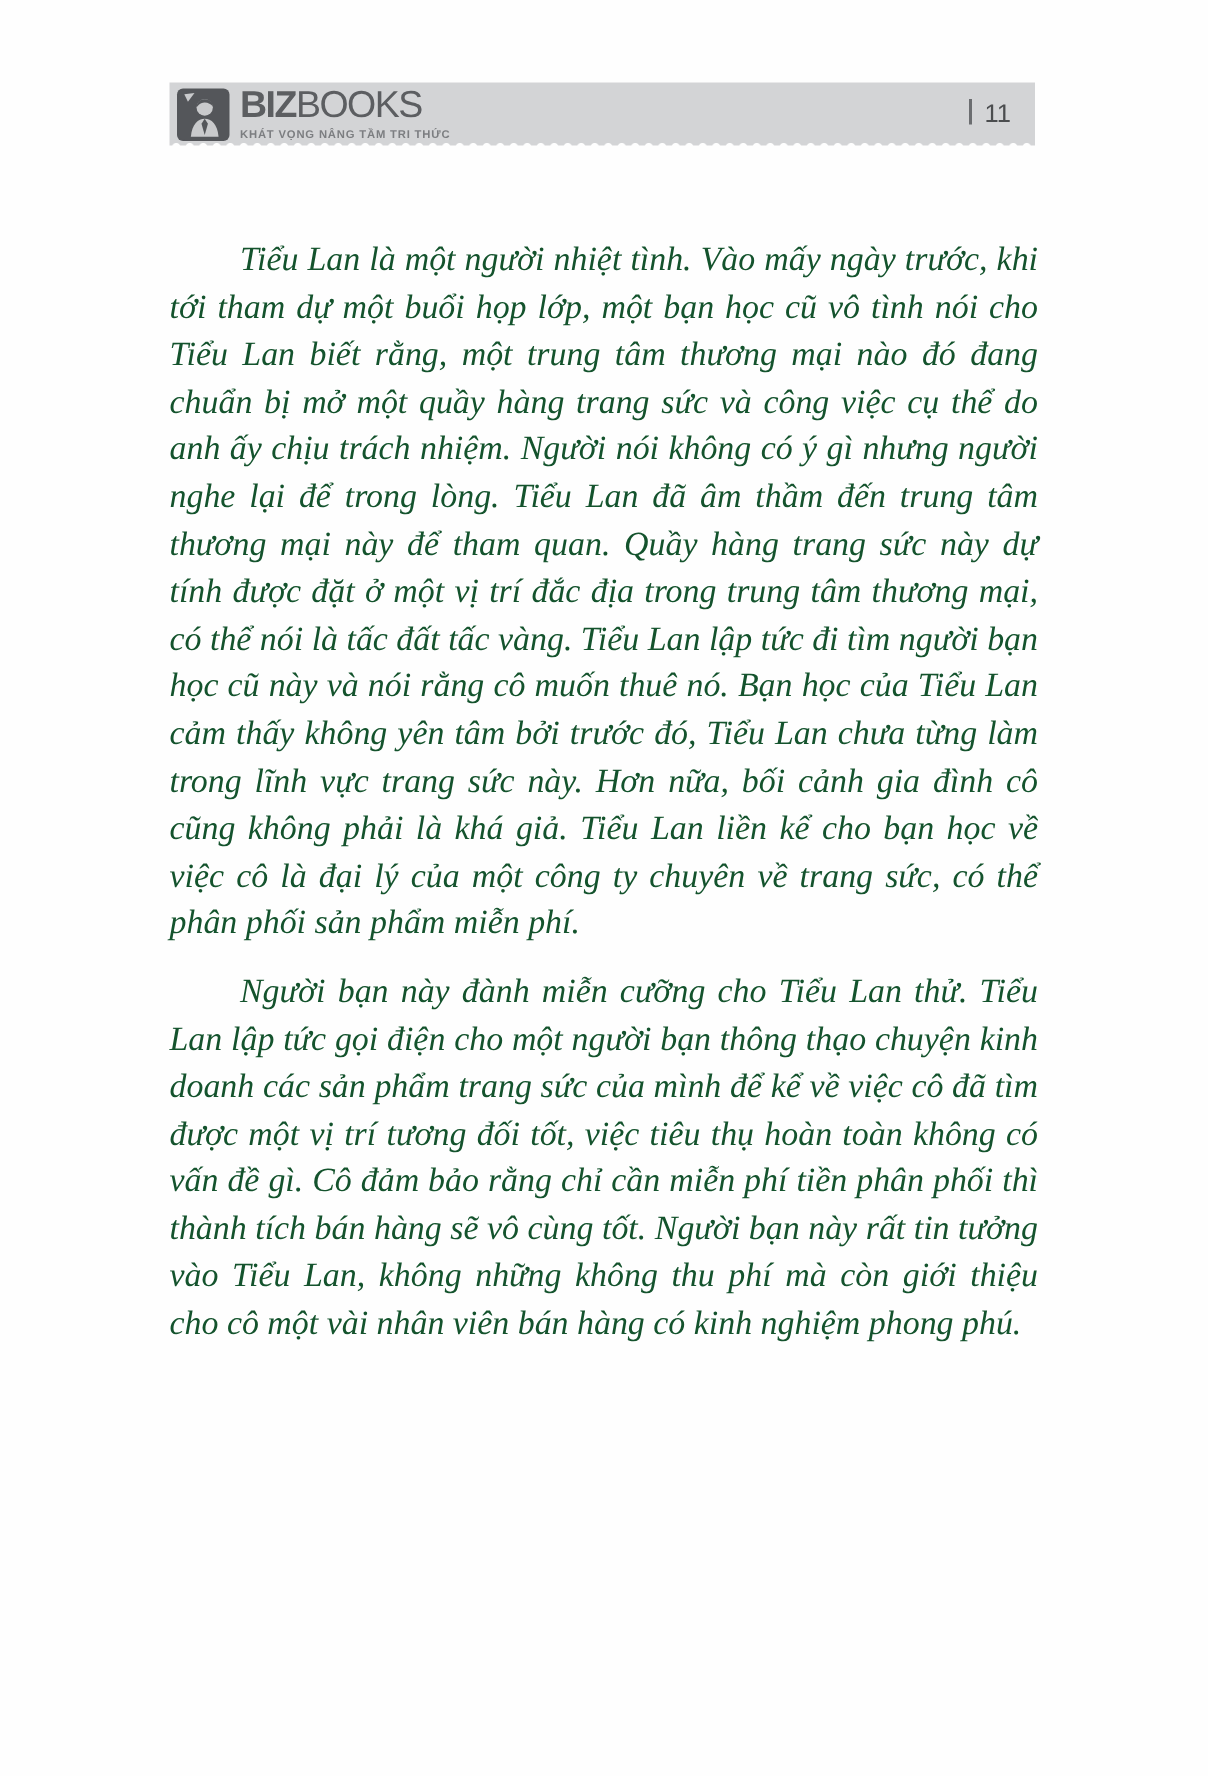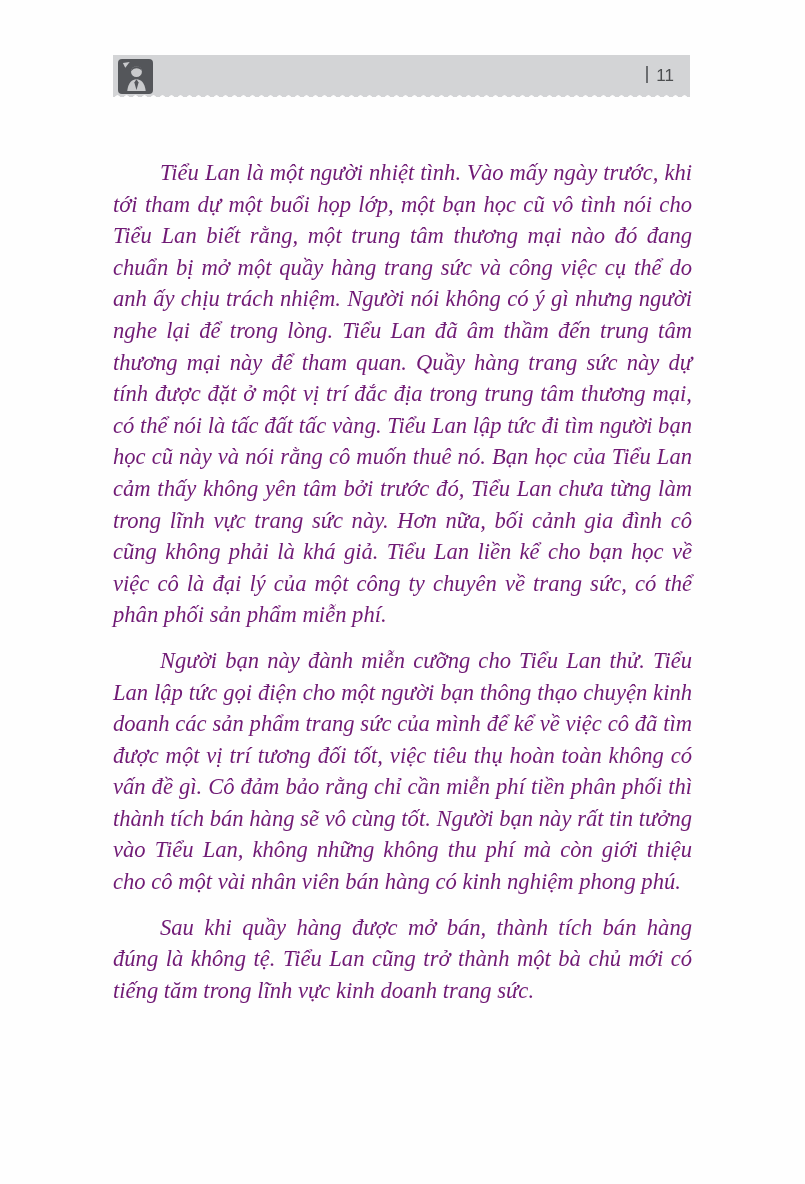--- a/index.html
+++ b/index.html
@@ -94,21 +94,21 @@
     font-weight: 700;
     font-size: 21px;
     line-height: 1.1;
   }
   .story { margin-top: 25px; }
   .story p {
     margin: 0 0 14px 0;
     font-style: italic;
     font-size: 22.6px;
     line-height: 31.6px;
-    color: #701a75;
+    color: #14532d;
     text-align: justify;
     text-indent: 47px;
   }
   .story p:last-child { margin-bottom: 0; }
 </style>
 </head>
 <body>
 
 <div class="page">
 
@@ -117,28 +117,31 @@
       <div class="emblem">
         <svg width="35" height="35" viewBox="0 0 36 36" aria-hidden="true">
           <rect x="1" y="1" width="34" height="34" rx="4" fill="#54565a"></rect>
           <path d="M5 4l7-1-4.5 6z" fill="#c9cacc"></path>
           <circle cx="19" cy="13" r="5.6" fill="#c9cacc"></circle>
           <path d="M19 7.4c-3.2 0-5.6 2.4-5.6 5.6 0 0 2-3.4 5.6-3.4 2.4 0 4.4 1.2 5.4 2.6.2-2.8-2.2-4.8-5.4-4.8z" fill="#54565a"></path>
           <path d="M9.5 33c.8-8.5 5-12.2 9.5-12.2s8.7 3.7 9.5 12.2z" fill="#c9cacc"></path>
           <path d="M19 20.8l-2.2 3.4 2.2 7.6 2.2-7.6z" fill="#54565a"></path>
         </svg>
       </div>
+      <div class="logo-text">
+        <div class="wordmark"><span class="bold">BIZ</span><span class="light">BOOKS</span></div>
+        <div class="tagline">KHÁT VỌNG NÂNG TẦM TRI THỨC</div>
+      </div>
     </div>
     <div class="pageno">
       <span class="pageno-divider"></span>
       <span>11</span>
     </div>
   </header>
 
   <main class="content">
     <div class="story">
       <p>Tiểu Lan là một người nhiệt tình. Vào mấy ngày trước, khi tới tham dự một buổi họp lớp, một bạn học cũ vô tình nói cho Tiểu Lan biết rằng, một trung tâm thương mại nào đó đang chuẩn bị mở một quầy hàng trang sức và công việc cụ thể do anh ấy chịu trách nhiệm. Người nói không có ý gì nhưng người nghe lại để trong lòng. Tiểu Lan đã âm thầm đến trung tâm thương mại này để tham quan. Quầy hàng trang sức này dự tính được đặt ở một vị trí đắc địa trong trung tâm thương mại, có thể nói là tấc đất tấc vàng. Tiểu Lan lập tức đi tìm người bạn học cũ này và nói rằng cô muốn thuê nó. Bạn học của Tiểu Lan cảm thấy không yên tâm bởi trước đó, Tiểu Lan chưa từng làm trong lĩnh vực trang sức này. Hơn nữa, bối cảnh gia đình cô cũng không phải là khá giả. Tiểu Lan liền kể cho bạn học về việc cô là đại lý của một công ty chuyên về trang sức, có thể phân phối sản phẩm miễn phí.</p>
       <p>Người bạn này đành miễn cưỡng cho Tiểu Lan thử. Tiểu Lan lập tức gọi điện cho một người bạn thông thạo chuyện kinh doanh các sản phẩm trang sức của mình để kể về việc cô đã tìm được một vị trí tương đối tốt, việc tiêu thụ hoàn toàn không có vấn đề gì. Cô đảm bảo rằng chỉ cần miễn phí tiền phân phối thì thành tích bán hàng sẽ vô cùng tốt. Người bạn này rất tin tưởng vào Tiểu Lan, không những không thu phí mà còn giới thiệu cho cô một vài nhân viên bán hàng có kinh nghiệm phong phú.</p>
-      <p>Sau khi quầy hàng được mở bán, thành tích bán hàng đúng là không tệ. Tiểu Lan cũng trở thành một bà chủ mới có tiếng tăm trong lĩnh vực kinh doanh trang sức.</p>
     </div>
   </main>
 
 </div>
 
 </body></html>

